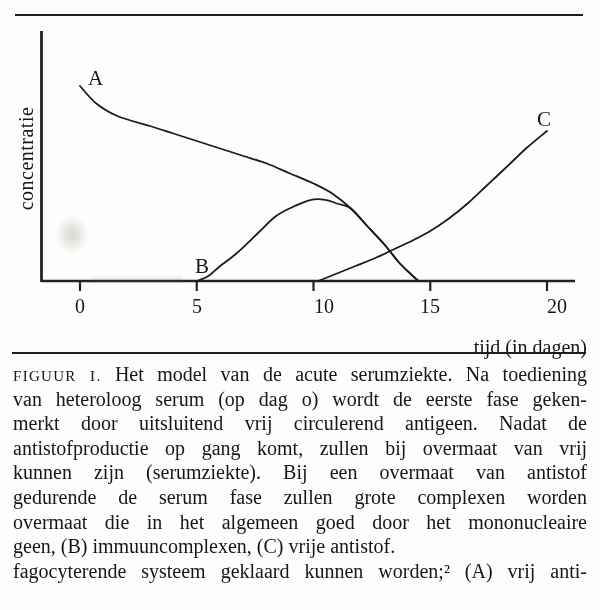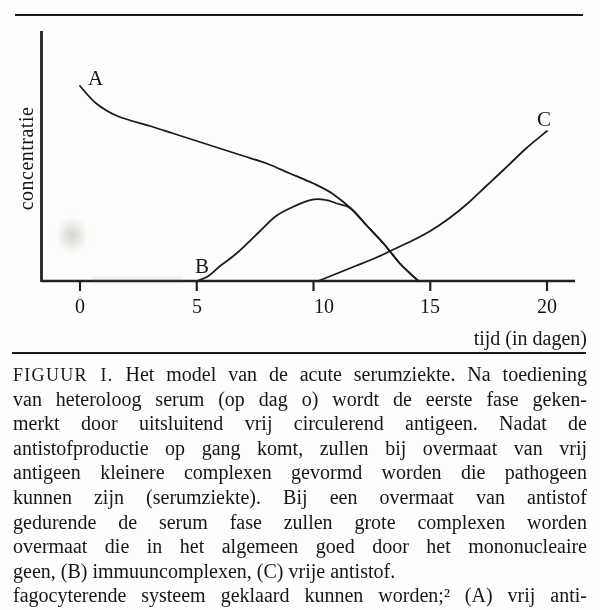--- a/index.html
+++ b/index.html
@@ -17,31 +17,31 @@
   }
   .curve-label{position:absolute;font-size:21px;}
   .curve-label.a{left:88px;top:66px;}
   .curve-label.b{left:195px;top:254px;}
   .curve-label.c{left:537px;top:107px;}
   .xtick{position:absolute;top:295px;width:40px;text-align:center;font-size:20px;}
   .xtick.t0{left:60px;}
   .xtick.t1{left:177px;}
   .xtick.t2{left:294px;text-align:right;}
   .xtick.t3{left:410px;}
-  .xtick.t4{left:527px;}
-  .x-axis-label{position:absolute;right:13px;top:327px;font-size:20px;white-space:nowrap;}
+  .xtick.t4{left:527px;text-align:right;}
+  .x-axis-label{position:absolute;right:13px;top:336px;font-size:20px;white-space:nowrap;}
   .smudge{position:absolute;pointer-events:none;}
   .smudge.sa{left:48px;top:208px;width:48px;height:54px;
     background:radial-gradient(closest-side,rgba(110,110,105,0.28),rgba(110,110,105,0) 70%);
     filter:blur(1px);}
   .smudge.sb{left:92px;top:277px;width:90px;height:5px;background:rgba(110,110,105,0.14);filter:blur(1.5px);}
   .caption{position:absolute;left:13px;top:362px;width:574px;font-size:20px;line-height:24.6px;}
   .cap-line{text-align:justify;text-align-last:justify;height:24.6px;overflow:visible;white-space:normal;}
   .cap-line.last{text-align-last:left;}
-  .figlabel{font-size:18px;letter-spacing:1.3px;}
+  .figlabel{font-size:15px;letter-spacing:1.3px;}
 </style>
 </head>
 <body>
 
 <div class="page">
 
   <div class="top-rule"></div>
 
   <svg id="chart-svg" viewBox="0 0 600 352">
       <line x1="41.5" y1="31" x2="41.5" y2="282" stroke="#222" stroke-width="2.8"></line>
@@ -73,21 +73,20 @@
   <div class="smudge sa"></div>
   <div class="smudge sb"></div>
 
   <div class="mid-rule"></div>
 
   <div class="caption">
     <div class="cap-line"><span class="figlabel">FIGUUR I.</span> <span>Het model van de acute serumziekte. Na toediening</span></div>
     <div class="cap-line">van heteroloog serum (op dag o) wordt de eerste fase geken-</div>
     <div class="cap-line">merkt door uitsluitend vrij circulerend antigeen. Nadat de</div>
     <div class="cap-line">antistofproductie op gang komt, zullen bij overmaat van vrij</div>
-    <div class="cap-line">antigeen kleinere complexen gevormd worden die pathogeen</div>
     <div class="cap-line">kunnen zijn (serumziekte). Bij een overmaat van antistof</div>
     <div class="cap-line">gedurende de serum fase zullen grote complexen worden</div>
     <div class="cap-line">overmaat die in het algemeen goed door het mononucleaire</div>
     <div class="cap-line last">geen, (B) immuuncomplexen, (C) vrije antistof.</div>
     <div class="cap-line">fagocyterende systeem geklaard kunnen worden;² (A) vrij anti-</div>
   </div>
 
 </div>
 
 </body></html>

